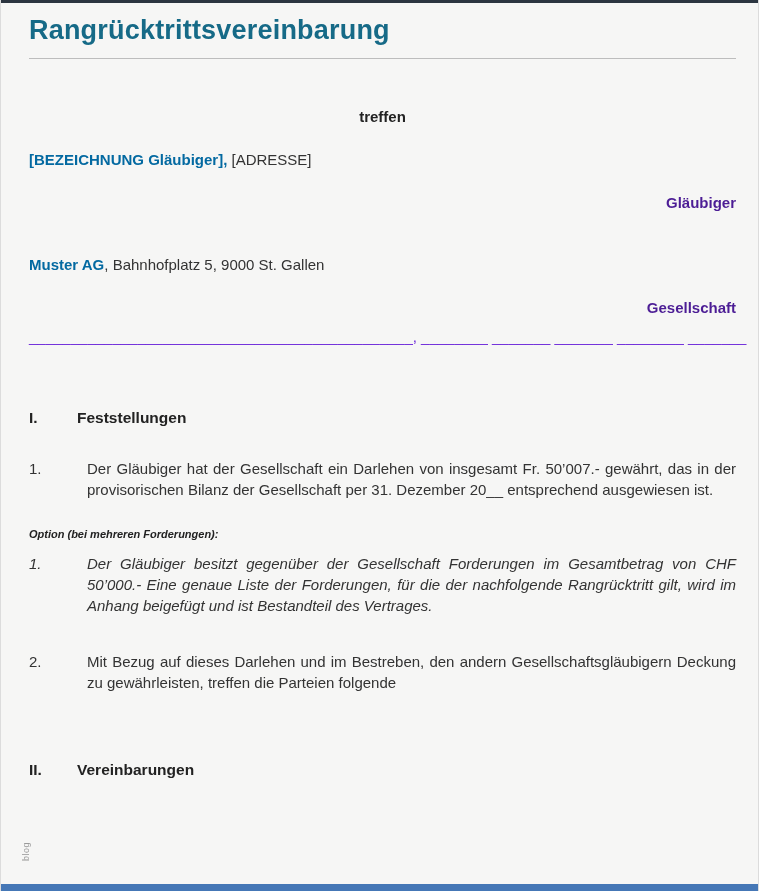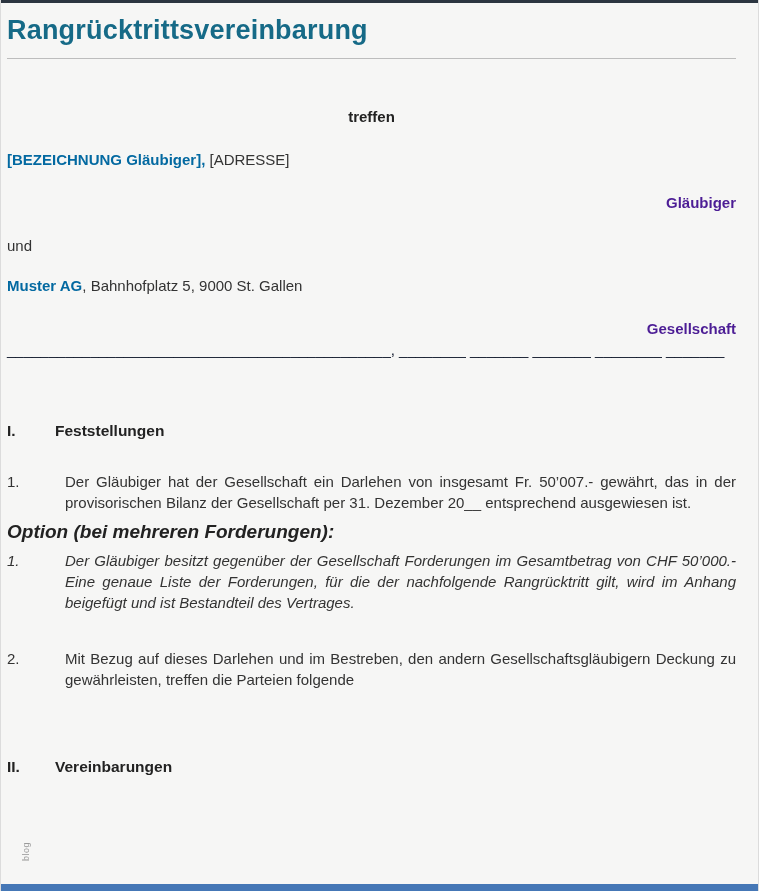--- a/index.html
+++ b/index.html
@@ -20,21 +20,21 @@
     color: #333333;
     font-size: 15px;
     line-height: 21px;
   }
   .top-rule {
     width: 100%;
     height: 3px;
     background: #2c3540;
   }
   .content {
-    padding: 0 22px 0 6px;
+    padding: 0 22px 0 28px;
   }
   h1.doc-title {
     margin: 10px 0 0 0;
     font-size: 27px;
     line-height: 34px;
     font-weight: bold;
     color: #166a87;
     letter-spacing: 0.2px;
   }
   .title-rule {
@@ -43,46 +43,47 @@
     background: #bdbdbd;
   }
   p { margin: 0; }
   .bold { font-weight: bold; color: #0369a1; }
   .center { text-align: center; }
   .right { text-align: right; }
   .between { margin-top: 47px; font-weight: bold; color: #222; }
   .creditor-line { margin-top: 22px; }
   .role-right { margin-top: 22px; font-weight: bold; color: #4c1d95; }
   .und-line { margin-top: 22px; }
-  .company-line { margin-top: 19px; }
+  .company-line { margin-top: 41px; }
   .fill-line {
+    margin-top: 8px;
     white-space: nowrap;
-    color: #0f172a;
+    color: #6d28d9;
     letter-spacing: 0;
   }
   .section-heading {
     display: flex;
     margin-top: 60px;
     font-weight: bold;
     color: #222;
     font-size: 15.5px;
   }
   .section-heading .sec-num { width: 48px; flex: 0 0 48px; }
   .list-item {
     display: flex;
     margin-top: 30px;
   }
   .list-item .item-num { width: 58px; flex: 0 0 58px; }
   .list-item .item-text { flex: 1; text-align: justify; }
   .option-heading {
-    margin-top: 8px;
+    margin-top: 24px;
     font-weight: bold;
     font-style: italic;
     color: #222;
-    font-size: 19px;
+    font-size: 11px;
   }
   .item-italic { font-style: italic; margin-top: 8px; }
   .item-2 { margin-top: 35px; }
   .section-2 { margin-top: 66px; align-items: center; }
   .watermark {
     position: absolute;
     left: 36px;
     bottom: 30px;
     transform: rotate(-90deg);
     transform-origin: left bottom;
@@ -108,21 +109,20 @@
   <div class="content">
     <h1 class="doc-title">Rangrücktrittsvereinbarung</h1>
     <div class="title-rule"></div>
 
     <p class="center between">treffen</p>
 
     <p class="creditor-line"><span class="bold">[BEZEICHNUNG Gläubiger],</span><span> [ADRESSE]</span></p>
 
     <p class="right role-right">Gläubiger</p>
 
-    <p class="und-line">und</p>
 
     <p class="company-line"><span class="bold">Muster AG</span><span>, Bahnhofplatz 5, 9000 St. Gallen</span></p>
 
     <p class="right role-right">Gesellschaft</p>
 
     <p class="fill-line">______________________________________________, ________ _______ _______ ________ _______</p>
 
     <div class="section-heading">
       <span class="sec-num">I.</span>
       <span>Feststellungen</span>

